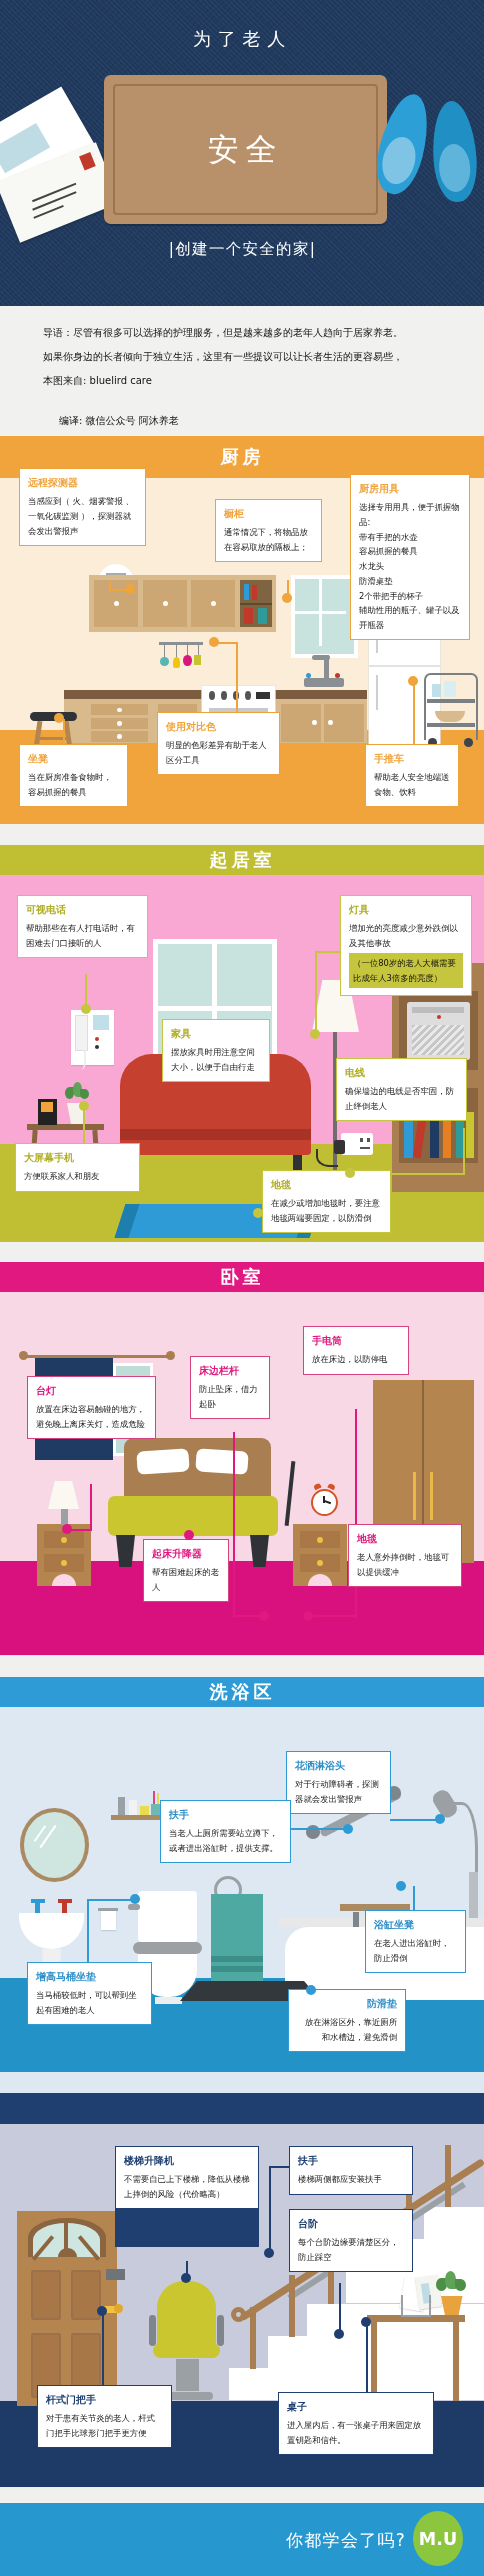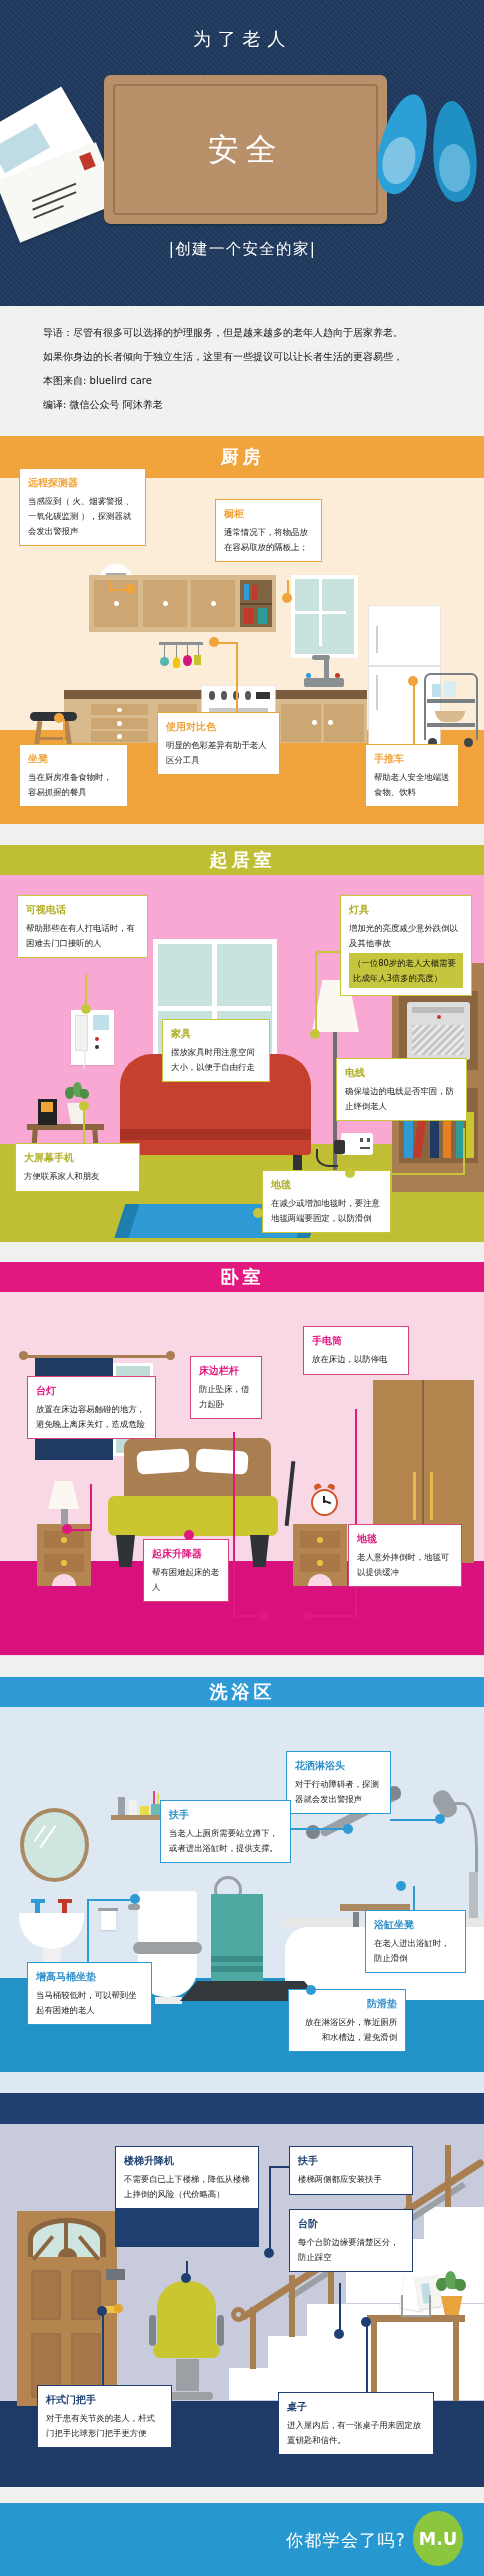--- a/index.html
+++ b/index.html
@@ -57,21 +57,21 @@
       <div class="abs" style="left:5.4px;top:43px;width:31px;height:48px;background:#5FB4DC;border-radius:50%;"></div>
     </div>
     <div class="abs" style="left:0;top:239px;width:100%;text-align:center;color:#fff;font-size:15.5px;letter-spacing:1.3px;">|创建一个安全的家|</div>
   </section>
 
   <section style="top:306px;height:130px;background:#F1F1EF;">
     <div class="abs" style="left:43px;top:15px;width:404px;font-size:10px;line-height:24px;color:#111;">
       <p style="margin:0">导语：尽管有很多可以选择的护理服务，但是越来越多的老年人趋向于居家养老。</p>
       <p style="margin:0">如果你身边的长者倾向于独立生活，这里有一些提议可以让长者生活的更容易些，</p>
       <p style="margin:0">本图来自: bluelird care</p>
-      <p style="margin:0">编译: 微信公众号 阿沐养老</p>
+      <p style="margin:16px">编译: 微信公众号 阿沐养老</p>
     </div>
   </section>
 
   <section class="sec-k" style="top:436px;height:388px;background:#FBEDD8;">
     <div class="band" style="height:42px;line-height:42px;background:#F2A43C;">厨房</div>
     <div class="abs" style="left:0;top:294px;width:485px;height:94px;background:#F2A43C;"></div>
 
     <div class="abs" style="left:98px;top:128px;width:36px;height:36px;background:#fff;border-radius:50%;box-shadow:0 0.7px 1.3px rgba(0,0,0,.15);">
       <div class="abs" style="left:8px;top:8.7px;width:20px;height:2px;background:#aaa;"></div>
       <div class="abs" style="left:8px;top:14px;width:20px;height:2px;background:#aaa;"></div>
@@ -177,20 +177,31 @@
     <div class="conn k-ln" style="left:413px;top:248px;width:2px;height:60px;"></div>
     <div class="dot k-dot" style="left:408px;top:240px;"></div>
 
     <div class="box" style="left:19px;top:32px;width:127px;">
       <h4>远程探测器</h4>
       <p>当感应到（ 火、烟雾警报 、一氧化碳监测 ），探测器就会发出警报声</p>
     </div>
     <div class="box" style="left:215px;top:63px;width:107px;">
       <h4>橱柜</h4>
       <p>通常情况下，将物品放在容易取放的隔板上；</p>
+    </div>
+    <div class="box" style="left:350px;top:38px;width:120px;">
+      <h4>厨房用具</h4>
+      <p>选择专用用具，便于抓握物品:</p>
+      <p>带有手把的水壶</p>
+      <p>容易抓握的餐具</p>
+      <p>水龙头</p>
+      <p>防滑桌垫</p>
+      <p>2个带把手的杯子</p>
+      <p>辅助性用的瓶子、罐子以及</p>
+      <p>开瓶器</p>
     </div>
     <div class="box" style="left:19px;top:308px;width:109px;">
       <h4>坐凳</h4>
       <p>当在厨房准备食物时，容易抓握的餐具</p>
     </div>
     <div class="box" style="left:157px;top:276px;width:123px;">
       <h4>使用对比色</h4>
       <p>明显的色彩差异有助于老人区分工具</p>
     </div>
     <div class="box" style="left:365px;top:308px;width:94px;">
@@ -365,21 +376,21 @@
     <div class="conn b-ln" style="left:355px;top:147px;width:2px;height:209px;"></div>
     <div class="conn b-ln" style="left:308px;top:353px;width:48px;height:2px;"></div>
     <div class="dot b-dot" style="left:303px;top:349px;"></div>
     <div class="dot b-dot" style="left:184px;top:268px;"></div>
     <div class="conn b-ln" style="left:188px;top:272px;width:2px;height:5.4px;"></div>
 
     <div class="box" style="left:27px;top:114px;width:129px;">
       <h4>台灯</h4>
       <p>放置在床边容易触碰的地方，避免晚上离床关灯，造成危险</p>
     </div>
-    <div class="box" style="left:190px;top:94px;width:72px;">
+    <div class="box" style="left:190px;top:94px;width:80px;">
       <h4>床边栏杆</h4>
       <p>防止坠床，借力起卧</p>
     </div>
     <div class="box" style="left:303px;top:64px;width:106px;">
       <h4>手电筒</h4>
       <p>放在床边，以防停电</p>
     </div>
     <div class="box" style="left:143px;top:277px;width:86px;">
       <h4>起床升降器</h4>
       <p>帮有困难起床的老人</p>

